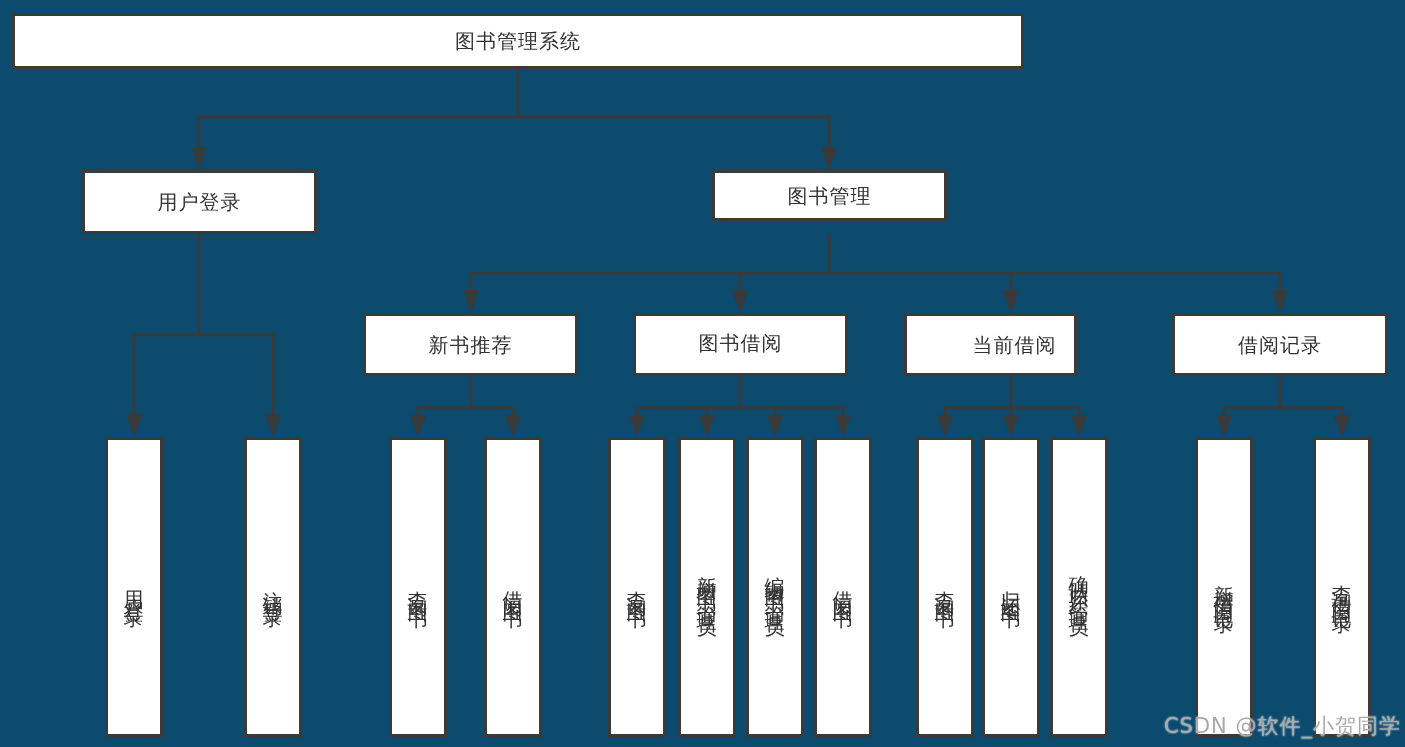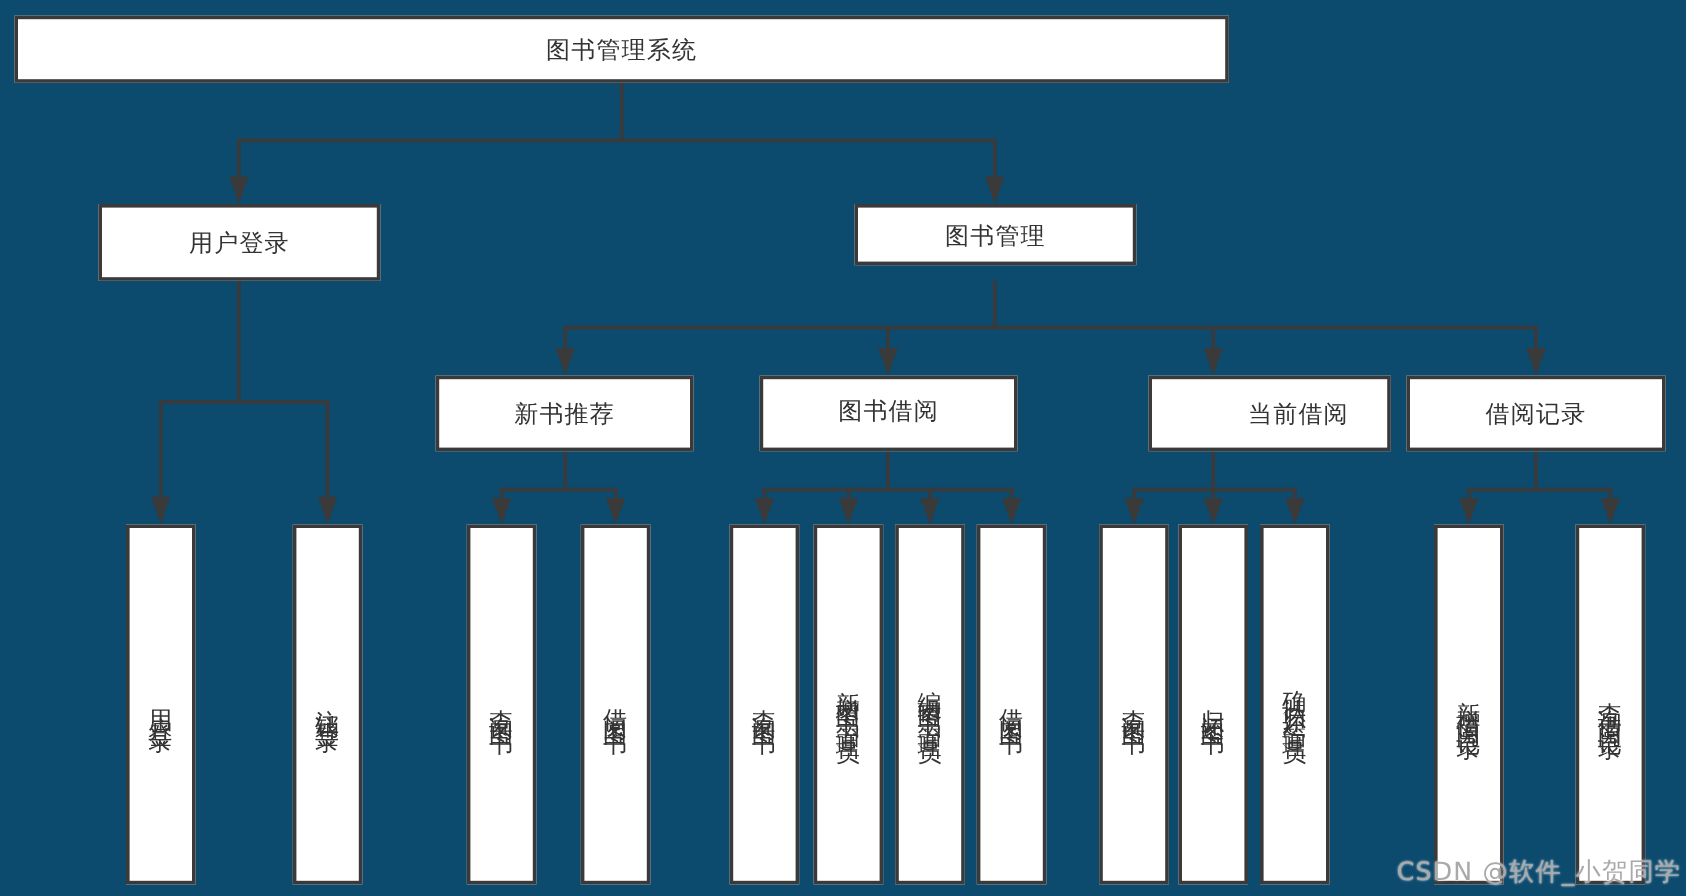--- a/index.html
+++ b/index.html
@@ -137,21 +137,21 @@
   <div class="node" style="left:712px; top:170px; width:235px; height:51px;">
     <span class="lbl">图书管理</span>
   </div>
 
   <div class="node" style="left:363px; top:313px; width:215px; height:63px;">
     <span class="lbl">新书推荐</span>
   </div>
   <div class="node" style="left:633px; top:313px; width:215px; height:63px;font-family:Liberation Mono, monospace;">
     <span class="lbl">图书借阅</span>
   </div>
-  <div class="node" style="left:957px; top:313px; width:202px; height:63px;padding-left:48px;">
+  <div class="node" style="left:904px; top:313px; width:173px; height:63px;padding-left:48px;">
     <span class="lbl">当前借阅</span>
   </div>
   <div class="node" style="left:1172px; top:313px; width:216px; height:63px;">
     <span class="lbl">借阅记录</span>
   </div>
 
   <div class="node leaf" style="left:105px; top:437px; width:58px; height:300px;">
     <span class="lbl">用户登录</span>
   </div>
   <div class="node leaf" style="left:244px; top:437px; width:58px; height:300px;">

